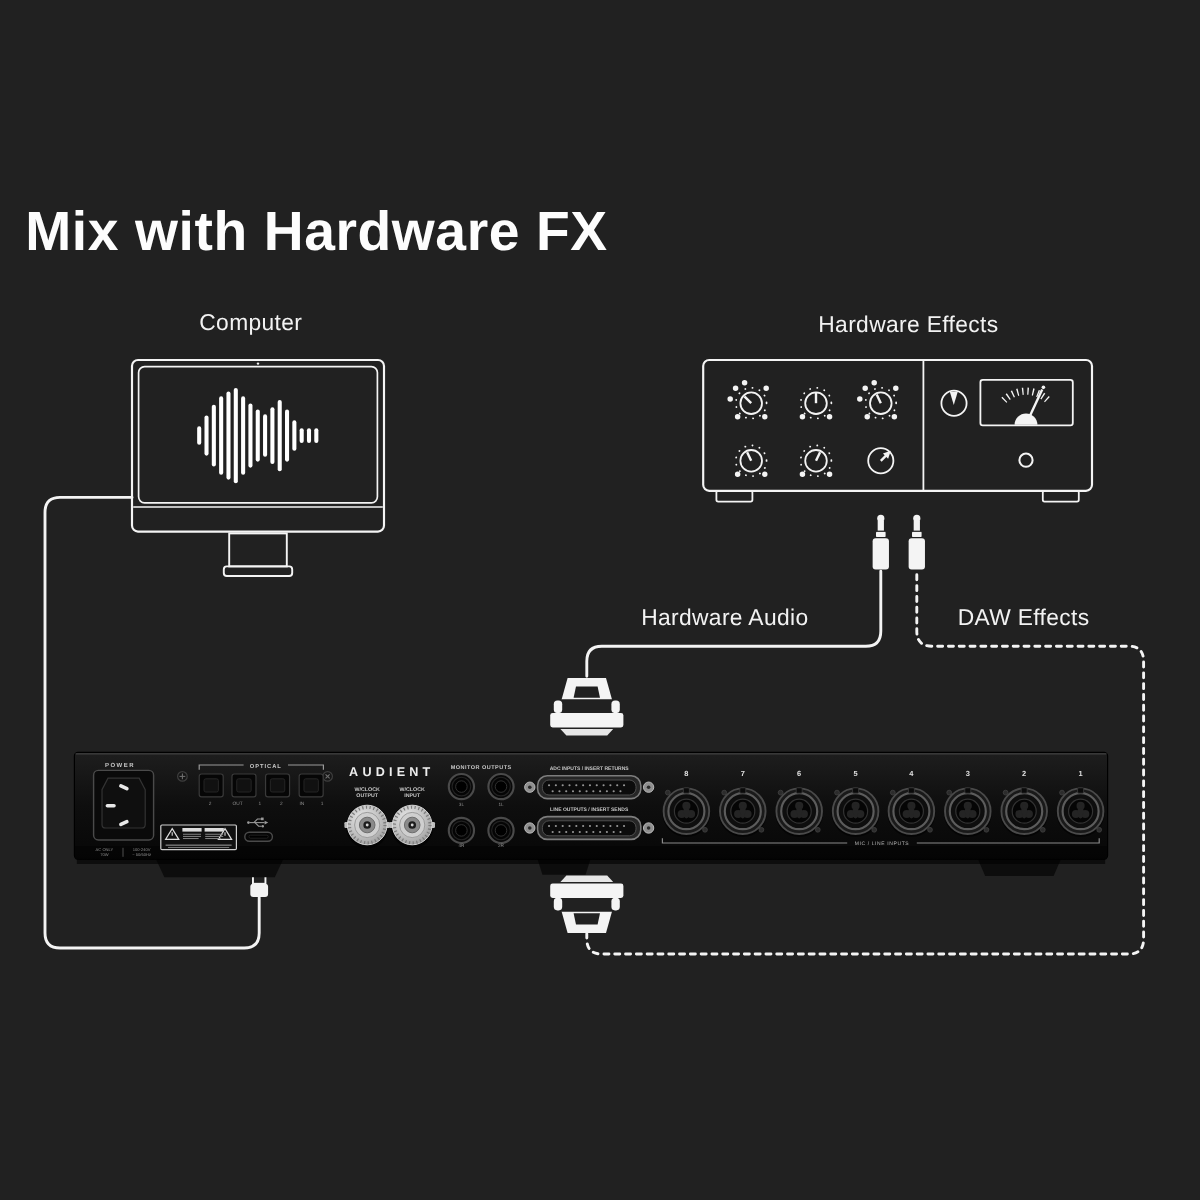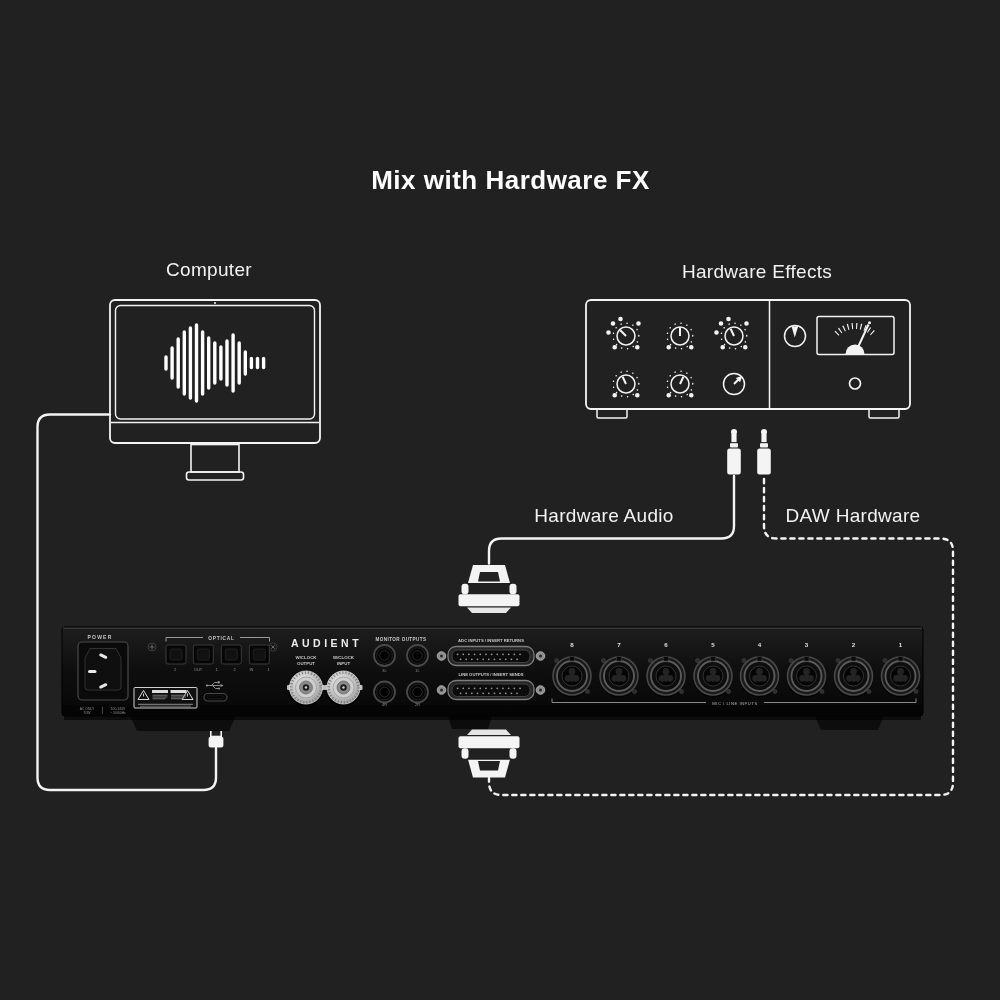--- a/index.html
+++ b/index.html
@@ -1,39 +1,39 @@
 <!DOCTYPE html>
 <html><head>
 <meta charset="utf-8">
 <style>
   html,body{margin:0;padding:0;background:#212121;}
   .stage{position:relative;width:1000px;height:1000px;background:#212121;overflow:hidden;
          font-family:"Liberation Sans",sans-serif;}
-  .title{position:absolute;left:0;right:0;top:165px;text-align:center;color:#fdfdfd;
-         font-size:26px;font-weight:700;letter-spacing:.5px;padding-left:21px;}
+  .title{position:absolute;left:0;right:0;top:165px;text-align:left;color:#fdfdfd;
+         font-size:46px;font-weight:700;letter-spacing:.5px;padding-left:21px;}
   .lbl{position:absolute;width:260px;text-align:center;color:#f2f2f2;font-size:19px;
        font-weight:500;letter-spacing:.3px;}
   .lbl-computer{left:79px;top:259px;}
   .lbl-fx{left:627px;top:261px;}
   .lbl-processed{left:474px;top:505px;}
   .lbl-daw{left:723px;top:505px;}
   svg.art{position:absolute;left:0;top:0;width:1000px;height:1000px;}
   .panel-text{font-family:"Liberation Sans",sans-serif;fill:#c8c8c8;font-weight:700;}
   .tiny{font-family:"Liberation Sans",sans-serif;fill:#8f8f8f;}
 </style>
 </head>
 <body>
 
 <div class="stage">
 
   <div class="title">Mix with Hardware FX</div>
   <div class="lbl lbl-fx">Hardware Effects</div>
   <div class="lbl lbl-computer">Computer</div>
   <div class="lbl lbl-processed">Hardware Audio</div>
-  <div class="lbl lbl-daw">DAW Hardware</div>
+  <div class="lbl lbl-daw">DAW Effects</div>
 
   <svg class="art" viewBox="0 0 1000 1000">
     <defs>
       <linearGradient id="panelGrad" x1="0" y1="0" x2="0" y2="1">
         <stop offset="0" stop-color="#1e1e1e"></stop>
           <stop offset="0.5" stop-color="#0e0e0e"></stop>
         <stop offset="1" stop-color="#070707"></stop>
       </linearGradient>
       <radialGradient id="bncGrad" cx="0.4" cy="0.35" r="0.8">
         <stop offset="0" stop-color="#ececec"></stop>

